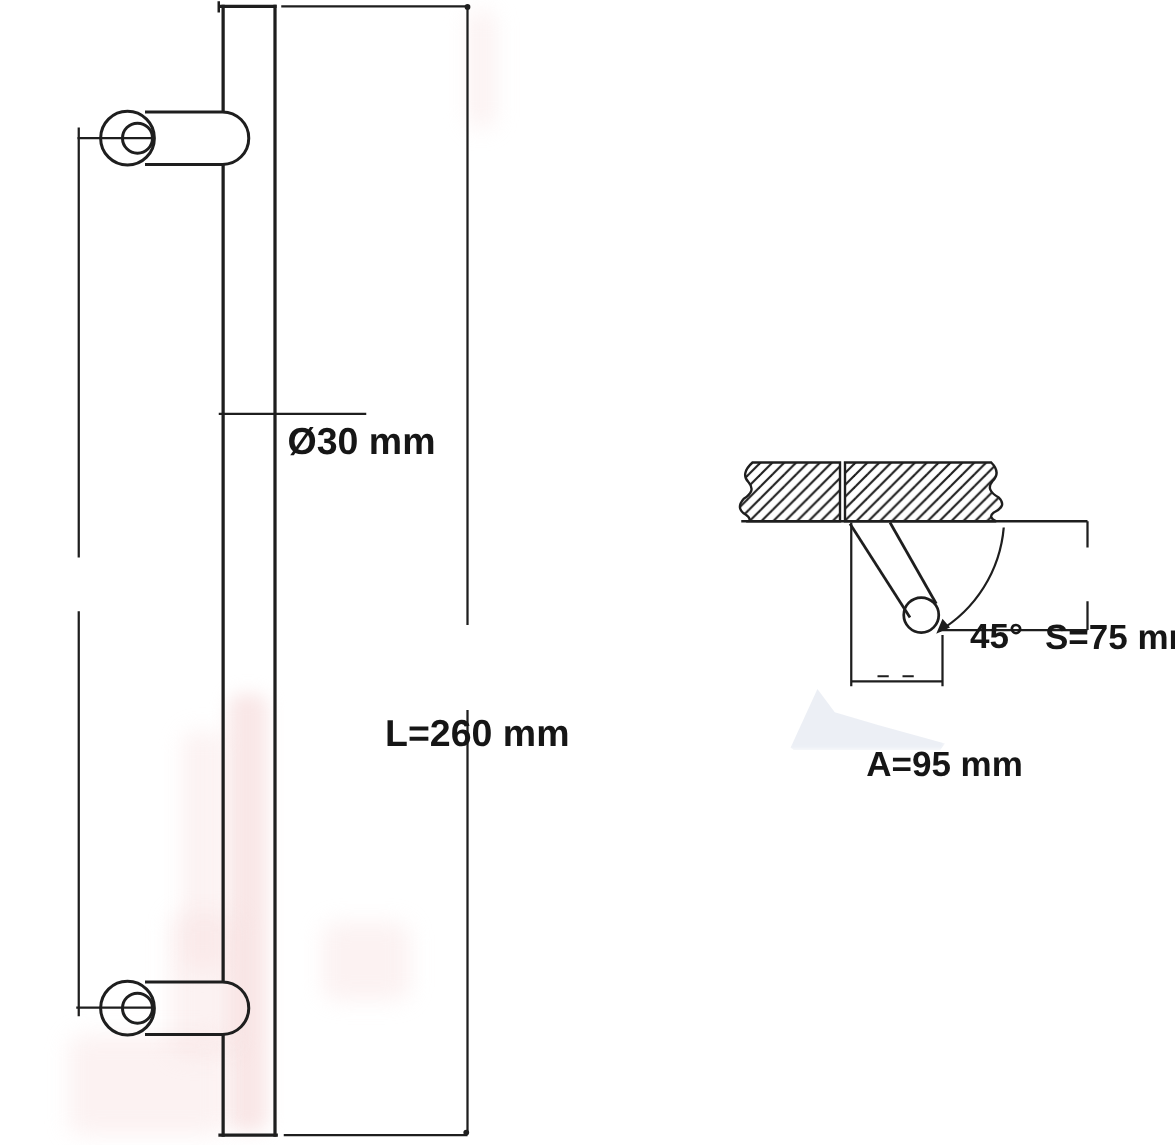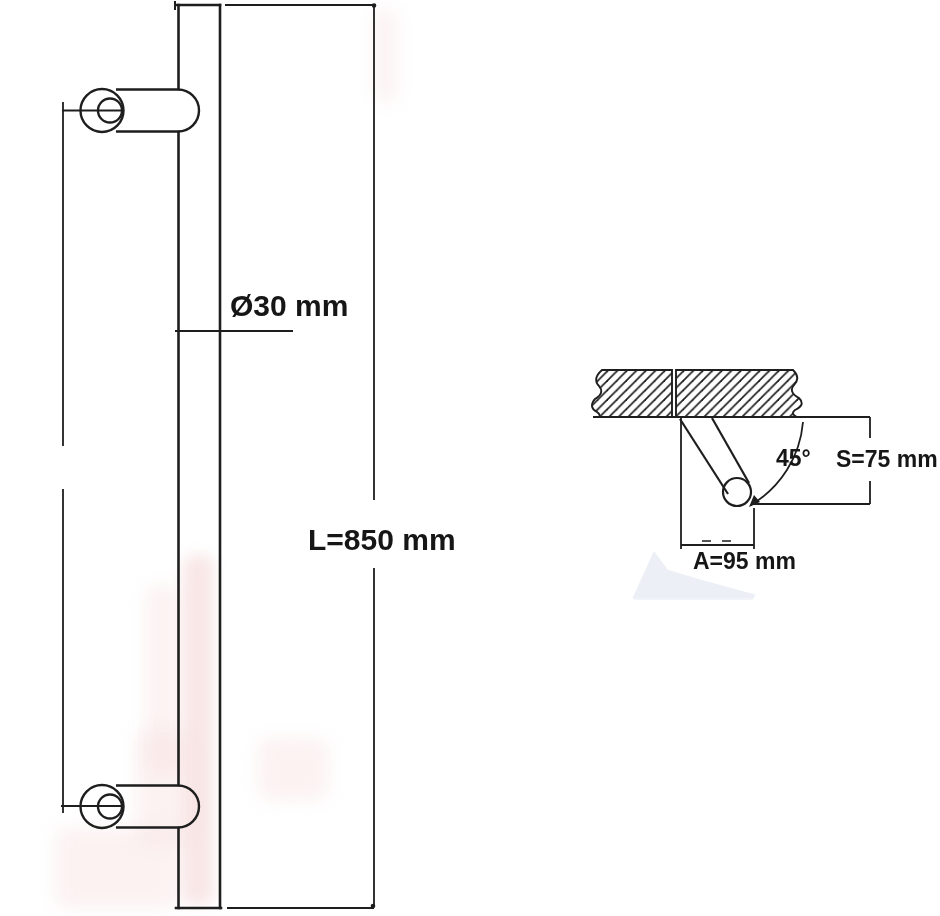--- a/index.html
+++ b/index.html
@@ -11,30 +11,30 @@
     font-family:"Liberation Sans", sans-serif;
   }
   .lbl{
     position:absolute;
     font-weight:700;
     color:#161616;
     white-space:nowrap;
     line-height:1.0;
   }
   .lbl-30{font-size:30px;}
-  .lbl-29{font-size:23px;}
+  .lbl-29{font-size:28px;}
   .wm{position:absolute;pointer-events:none;}
   .wm-pink{background:rgba(243,208,208,0.50);filter:blur(7px);border-radius:10px;}
   .wm-pink-soft{background:rgba(246,218,218,0.35);filter:blur(9px);border-radius:12px;}
   .wm-grayblue{
     background:#e9edf4;opacity:0.85;filter:blur(1.5px);
     clip-path:polygon(2% 96%, 19% 6%, 30% 42%, 58% 62%, 100% 90%, 97% 100%, 4% 100%);
   }
   svg{position:absolute;left:0;top:0;z-index:2;}
-  .z1{z-index:1;} .z3{z-index:3;}
+  .z1{z-index:1;} .z3{z-index:3;margin-top:48px;}
 </style>
 </head>
 <body>
 
 <div class="canvas">
 
   <div class="wm wm-pink z1" style="left:183px;top:555px;width:31px;height:350px;"></div>
   <div class="wm wm-pink-soft z1" style="left:146px;top:585px;width:32px;height:190px;"></div>
   <div class="wm wm-pink-soft z1" style="left:136px;top:730px;width:56px;height:115px;"></div>
   <div class="wm wm-pink-soft z1" style="left:258px;top:738px;width:70px;height:62px;"></div>
@@ -107,18 +107,18 @@
       <path d="M752,504 H870"></path>
 
       <path d="M681,418 V549"></path>
       <path d="M754,508 V549"></path>
       <path d="M681,545 H754"></path>
       <path d="M702,541 H711 M722,541 H731" stroke-width="1.5"></path>
     </g>
   </svg>
 
   <div class="lbl lbl-30 z3" style="left:230px;top:291px;">Ø30 mm</div>
-  <div class="lbl lbl-30 z3" style="left:308px;top:525px;">L=850 mm</div>
+  <div class="lbl lbl-30 z3" style="left:308px;top:525px;">L=260 mm</div>
   <div class="lbl lbl-29 z3" style="left:776px;top:447px;">45°</div>
   <div class="lbl lbl-29 z3" style="left:836px;top:448px;">S=75 mm</div>
   <div class="lbl lbl-29 z3" style="left:693px;top:550px;text-align:center;">A=95 mm</div>
 
 </div>
 
 </body></html>

